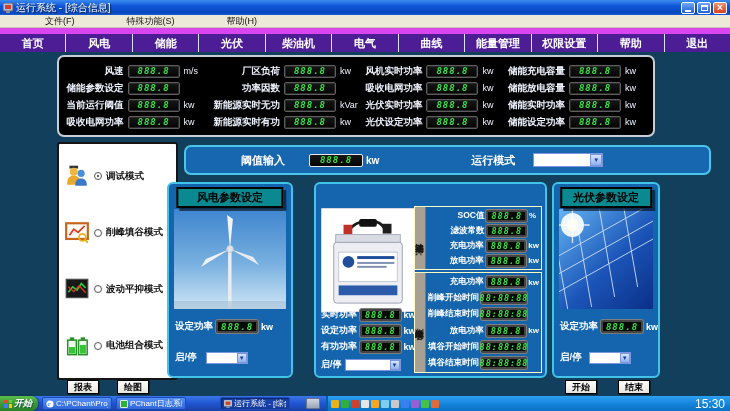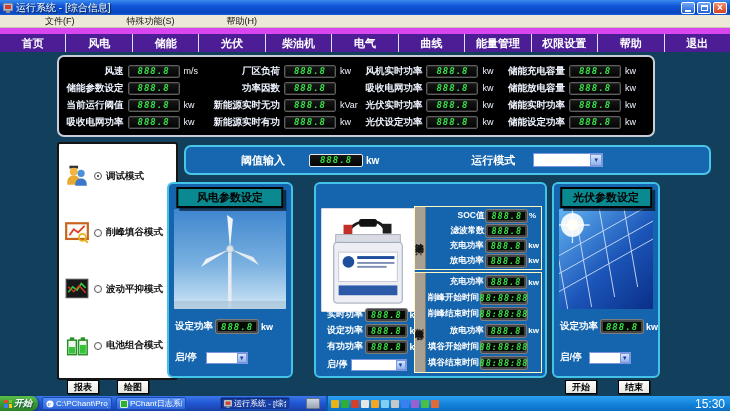--- a/index.html
+++ b/index.html
@@ -90,21 +90,21 @@
   .panel .led { min-width:42px; height:13px; }
   .panel .dropdown { width:42px; height:12px; }
   .panel .dd-btn { width:10px; height:10px; }
 
   .img-box { position:absolute; left:5px; right:5px; top:25px; height:100px; overflow:hidden; border-radius:1px; }
   .wind-img { background:linear-gradient(180deg,#3f86cf 0%,#79b0e0 55%,#cfe6f5 100%); }
   .pv-img { background:linear-gradient(135deg,#63b4f2 0%,#1b55b8 55%,#0a2f88 100%); }
   .battery-img { left:5px; width:94px; height:104px; top:24px; background:#fff; border:1px solid #d5d8de; }
 
   
-  .s-left-row { position:absolute; left:11px; width:96px; display:flex; align-items:center; gap:3px; }
+  .s-left-row { position:absolute; left:5px; width:96px; display:flex; align-items:center; gap:3px; }
   .s-left-row .p-label { font-size:9px; }
   .s-left-row .led { min-width:40px; height:12px; font-size:8.5px; }
   .right-section { position:absolute; left:98px; right:3px; top:22px; bottom:3px; }
   .s-group { position:absolute; left:0; right:0; border:1px solid #fef9c3; display:flex; }
   .s-group.wave { top:0; height:64px; }
   .s-group.peak { top:66px; bottom:0; }
   .v-strip { width:11px; background:#a8a092; border-right:1px solid #7e7868; color:#151515;
     font-size:8.5px; font-weight:bold; writing-mode:vertical-lr; text-orientation:upright;
     display:flex; align-items:center; justify-content:center; letter-spacing:1px; }
   .g-rows { flex:1; display:flex; flex-direction:column; justify-content:space-around; padding:1px 2px; min-width:0; }

